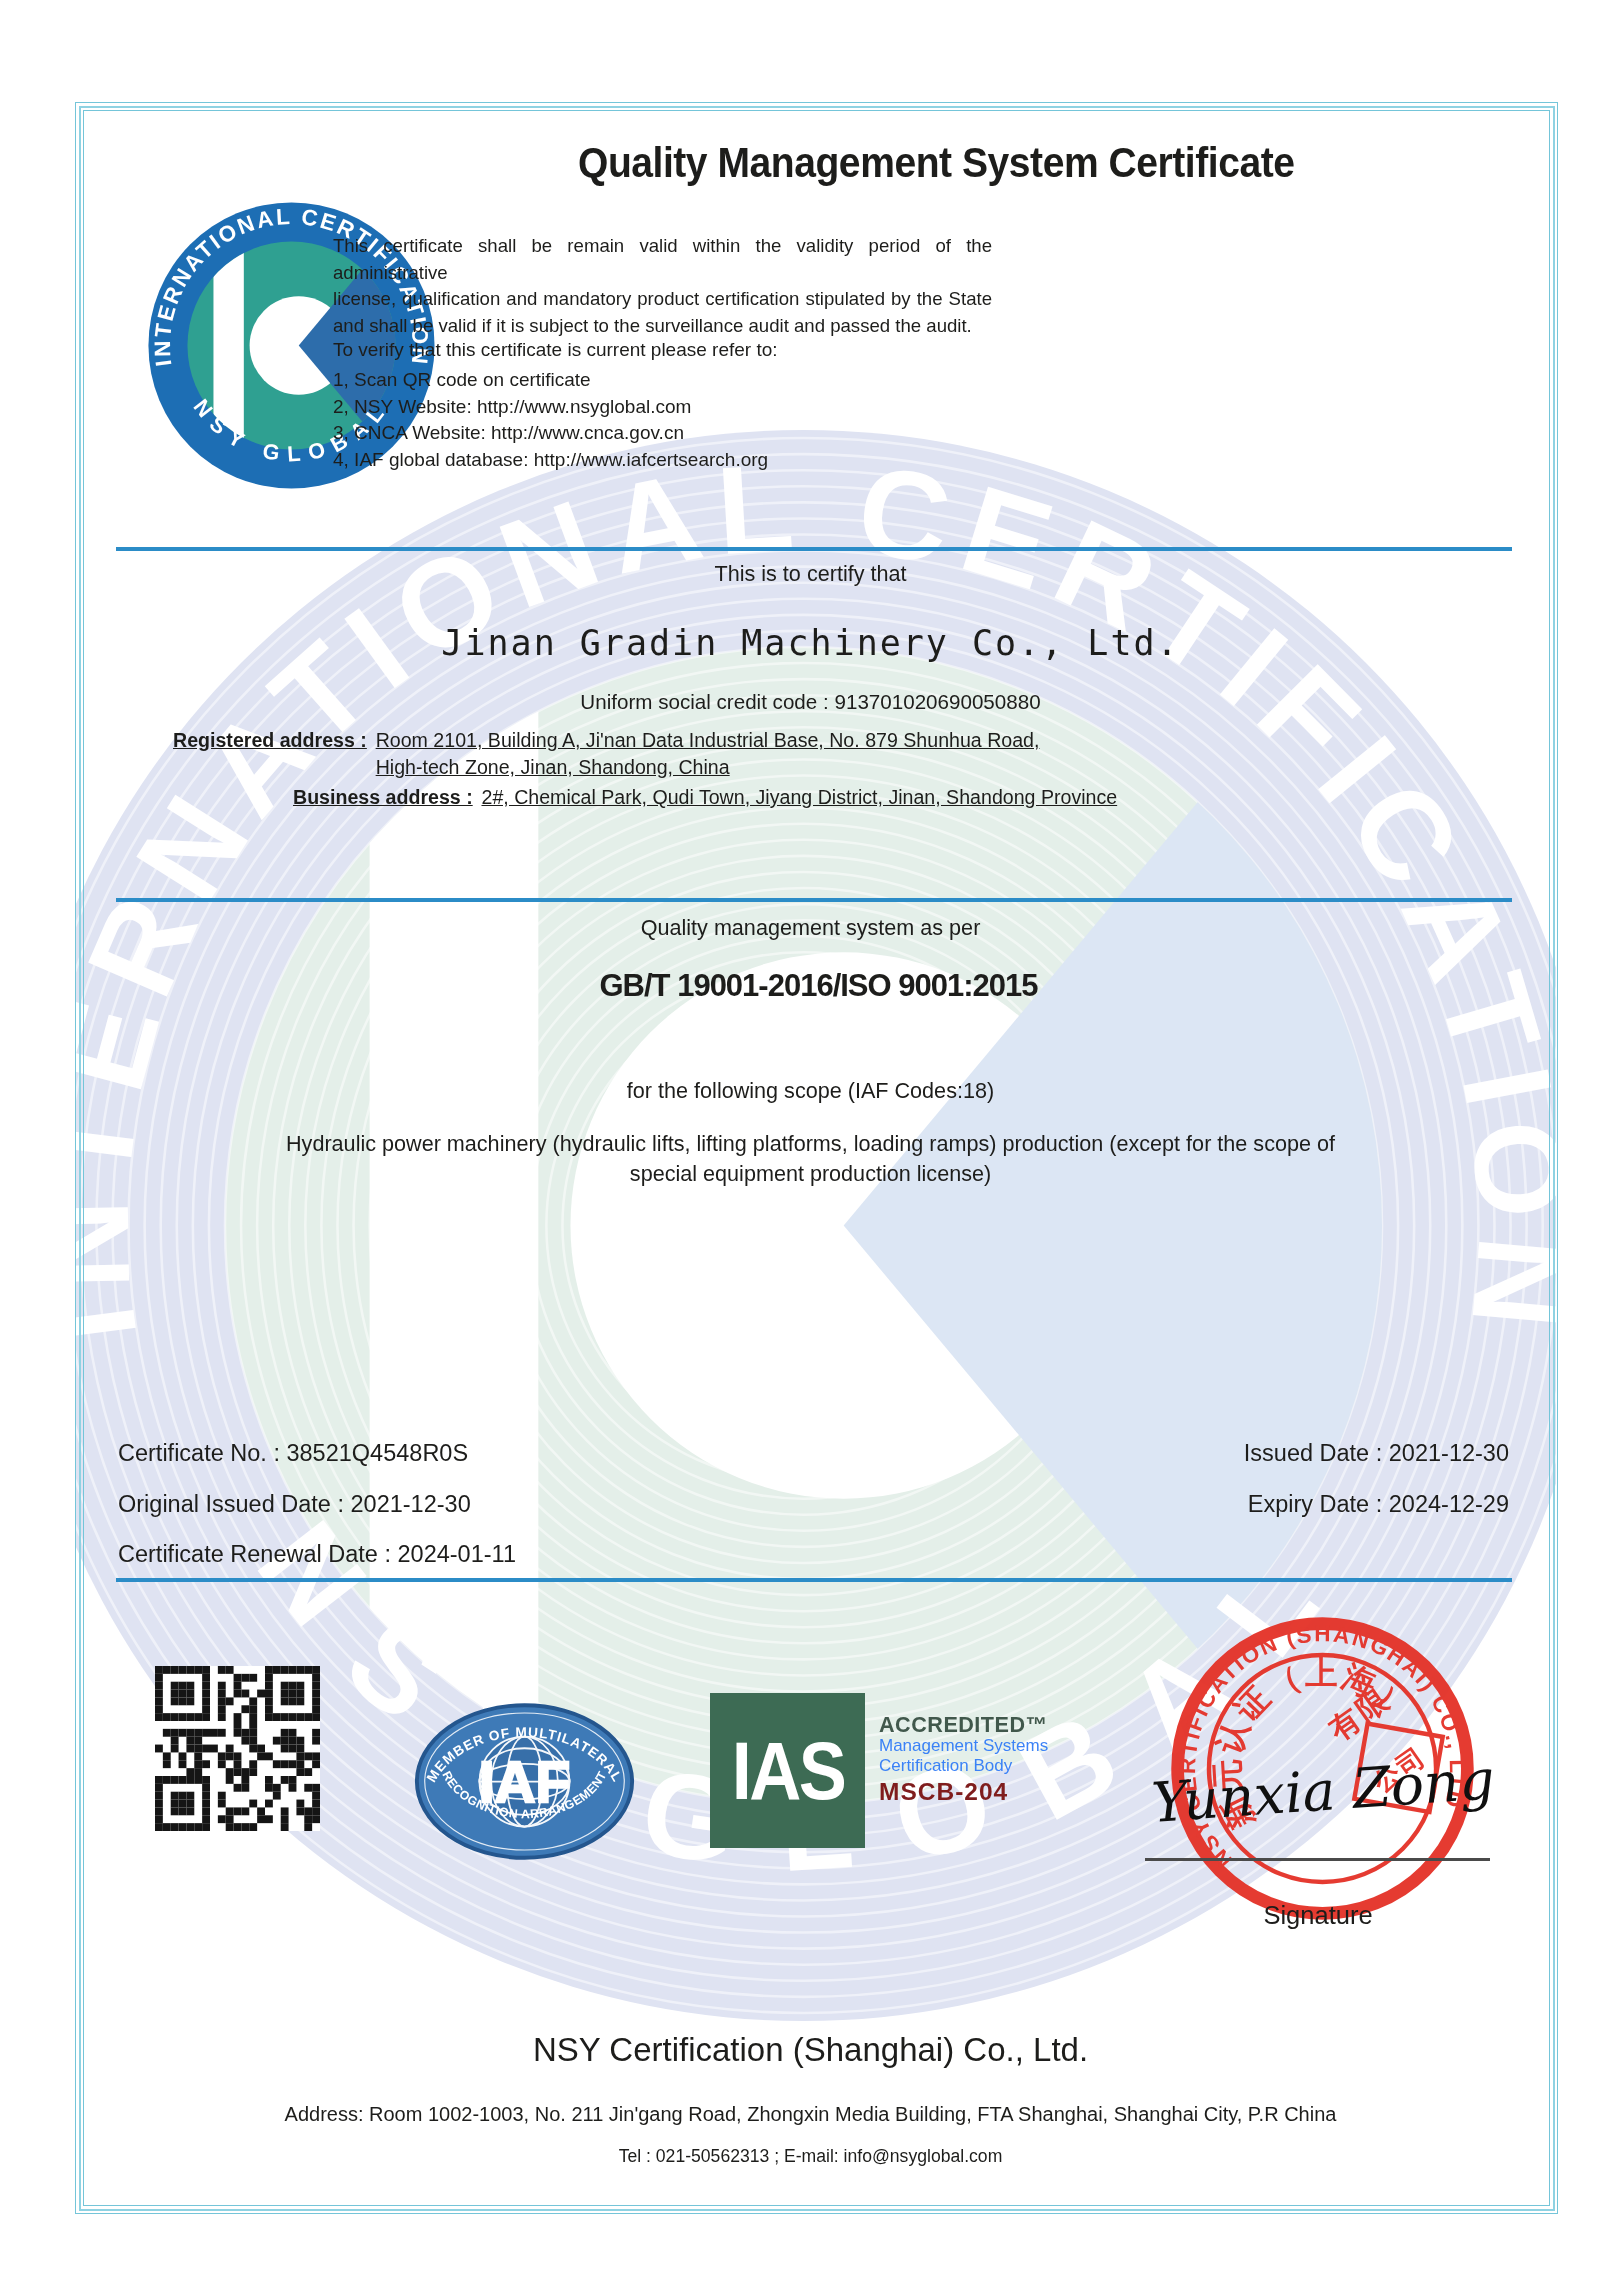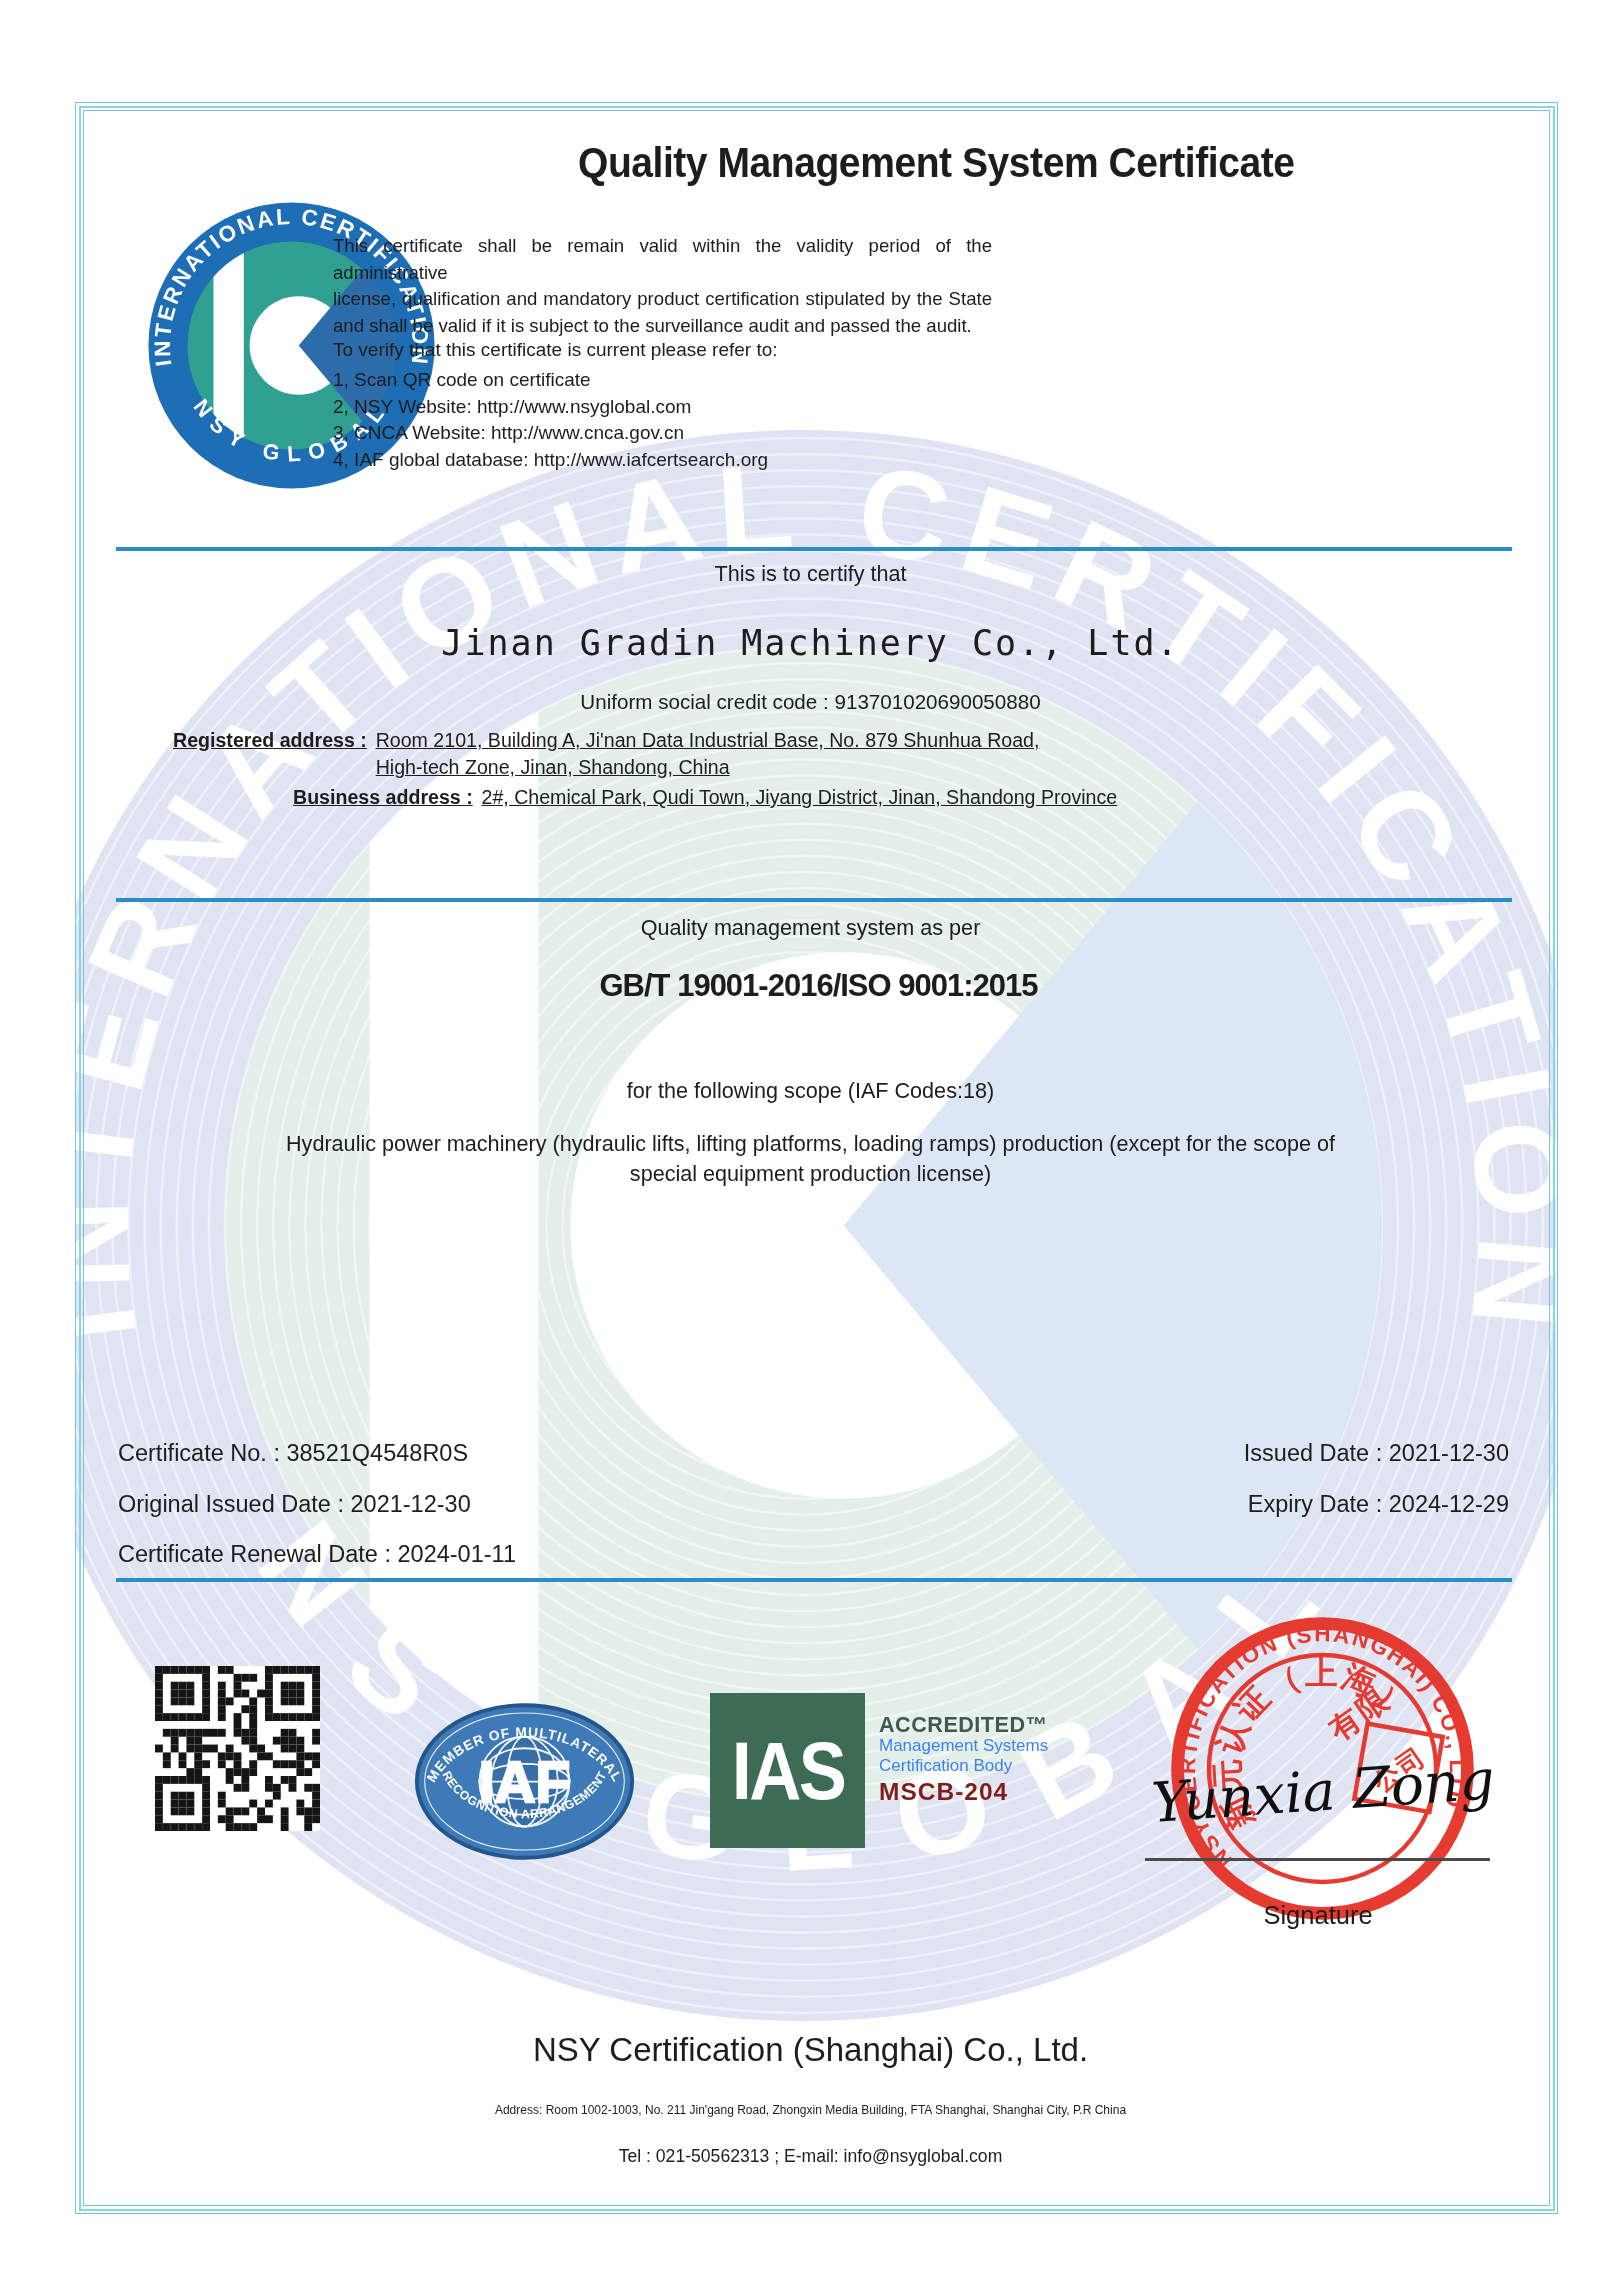--- a/index.html
+++ b/index.html
@@ -37,21 +37,21 @@
   .ias-text{z-index:2;line-height:20.6px;}
   .ias-acc{font-size:21.6px;font-weight:bold;color:#41584c;letter-spacing:0.5px;}
   .ias-sub{font-size:17px;color:#3b82f6;}
   .ias-code{font-size:24.5px;font-weight:bold;color:#7f1d1d;letter-spacing:1px;margin-top:4.9px;}
   .sig-name{left:1117px;top:1759px;width:412px;text-align:center;z-index:6;
             font-family:"DejaVu Serif",serif;font-style:italic;font-size:55px;color:#101010;
             transform:rotate(-4deg);white-space:nowrap;}
   .sig-line{left:1145px;top:1858px;width:345px;height:2.5px;background:#4a4a4a;z-index:5;}
   .sig-label{left:1215px;top:1901px;width:206px;text-align:center;font-size:25.5px;z-index:5;}
   .footer-name{top:2031px;font-size:33px;}
-  .footer-addr{top:2103px;font-size:12px;}
+  .footer-addr{top:2103px;font-size:20px;}
   .footer-tel{top:2146px;font-size:17.6px;}
   svg text{font-family:"Liberation Sans",sans-serif;}
 </style>
 </head>
 <body>
 
 <div class="page">
 
   <div class="abs wm-clip">
     <div class="abs" id="watermark" style="left:-75px;top:320px;width:1607px;height:1607px;">

